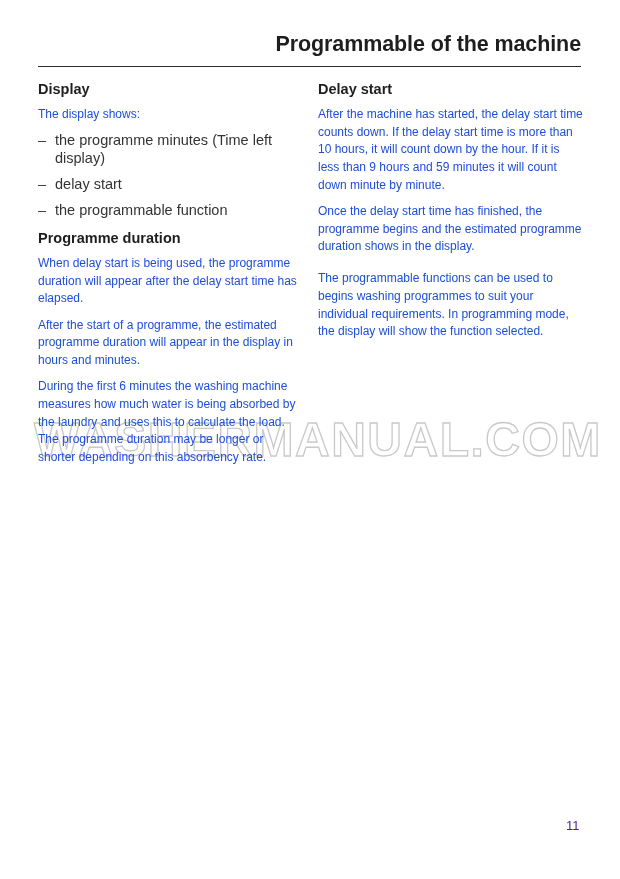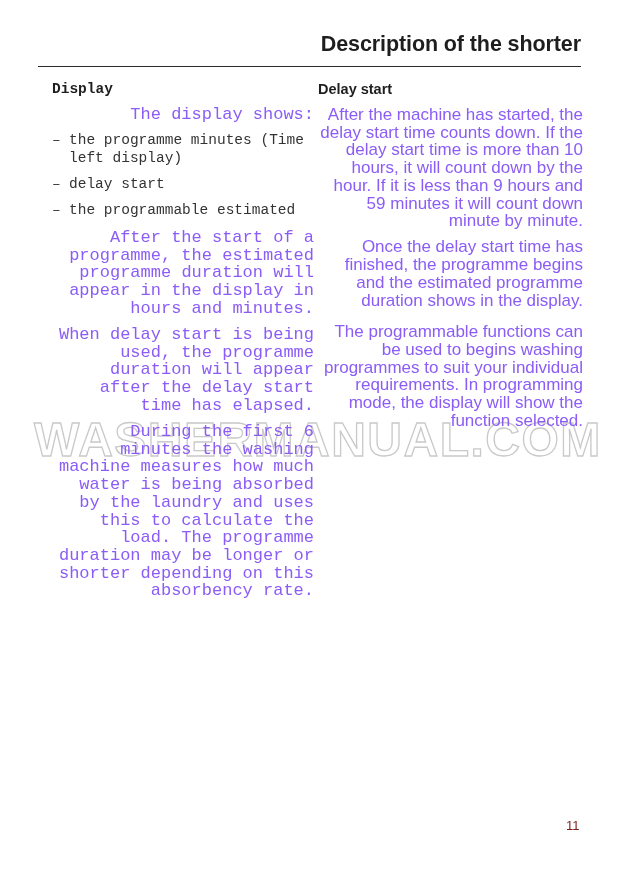--- a/index.html
+++ b/index.html
@@ -50,36 +50,35 @@
       line-height: 1;
       transform: scaleX(0.98);
       transform-origin: left top;
     }
     .column {
       position: absolute;
       top: 80px;
       width: 262px;
       z-index: 1;
     }
-    .col-left { left: 52px; font-family: Liberation Mono, monospace; }
+    .col-left { left: 38px; }
     .col-right { left: 318px; width: 265px; }
     .section-heading {
       margin: 0 0 7px 0;
       font-size: 14.5px;
       font-weight: bold;
       color: #1e1e1e;
       line-height: 19px;
     }
     .section + .section .section-heading { margin-top: 0; }
     p {
       margin: 0 0 8.5px 0;
-      font-size: 17px;
+      font-size: 12px;
       line-height: 17.7px;
-      color: #8b5cf6;
-      text-align: right;
+      color: #1d4ed8;
     }
     ul.bullets {
       list-style: none;
       margin: 0 0 8.5px 0;
       padding: 0;
     }
     ul.bullets li {
       position: relative;
       padding-left: 17px;
       margin: 0 0 8.5px 0;
@@ -93,54 +92,55 @@
       top: 0;
       color: #444;
     }
     .section { margin-bottom: 9px; }
     .section.gap-large { margin-bottom: 14px; }
     .page-number {
       position: absolute;
       left: 566px;
       top: 818px;
       font-size: 13px;
-      color: #7f1d1d;
+      color: #4c1d95;
     }
   </style>
 </head>
 <body>
 
 <div class="page-header">
-  <h1 class="page-title">Description of the shorter</h1>
+  <h1 class="page-title">Programmable of the machine</h1>
 </div>
 
 <div class="watermark">WASHERMANUAL.COM</div>
 
 <div class="column col-left">
   <div class="section">
     <h2 class="section-heading">Display</h2>
     <p>The display shows:</p>
     <ul class="bullets">
       <li>
         <span class="bullet-dash">–</span>
         <span>the programme minutes (Time left display)</span>
       </li>
       <li>
         <span class="bullet-dash">–</span>
         <span>delay start</span>
       </li>
       <li>
         <span class="bullet-dash">–</span>
-        <span>the programmable estimated</span>
+        <span>the programmable function</span>
       </li>
     </ul>
   </div>
   <div class="section">
+    <h2 class="section-heading">Programme duration</h2>
+    <p>When delay start is being used, the programme duration will appear after the delay start time has elapsed.</p>
     <p>After the start of a programme, the estimated programme duration will appear in the display in hours and minutes.</p>
-    <p>When delay start is being used, the programme duration will appear after the delay start time has elapsed.</p>
     <p>During the first 6 minutes the washing machine measures how much water is being absorbed by the laundry and uses this to calculate the load. The programme duration may be longer or shorter depending on this absorbency rate.</p>
   </div>
 </div>
 
 <div class="column col-right">
   <div class="section gap-large">
     <h2 class="section-heading">Delay start</h2>
     <p>After the machine has started, the delay start time counts down. If the delay start time is more than 10 hours, it will count down by the hour. If it is less than 9 hours and 59 minutes it will count down minute by minute.</p>
     <p>Once the delay start time has finished, the programme begins and the estimated programme duration shows in the display.</p>
   </div>

